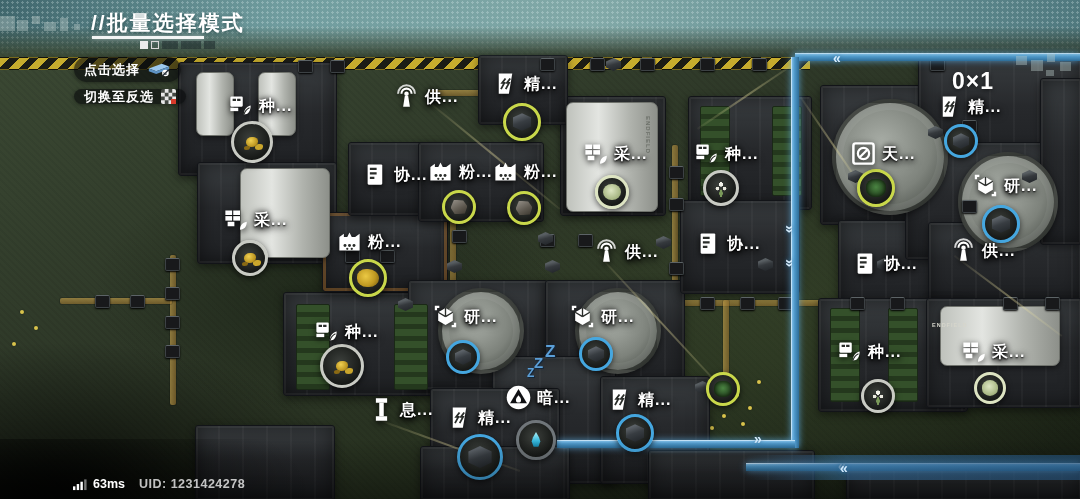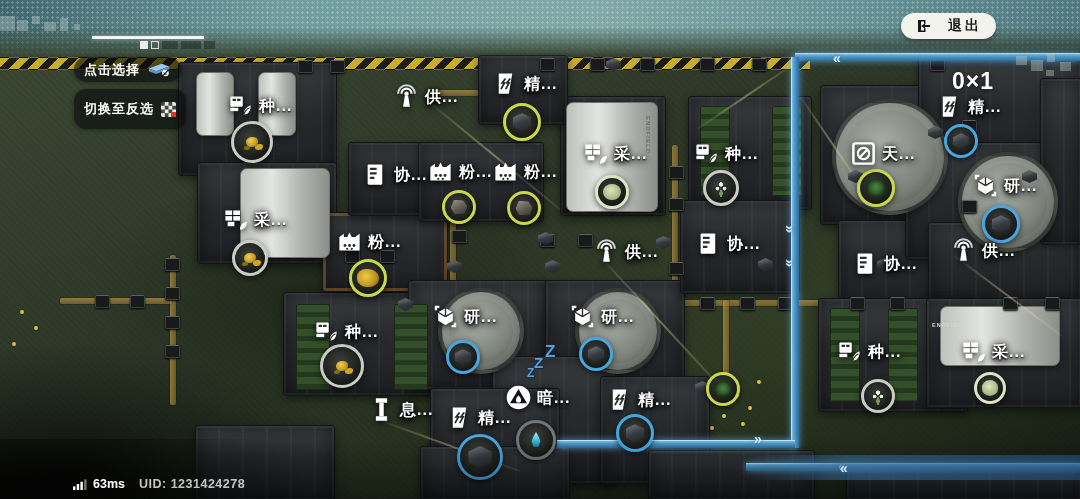--- a/index.html
+++ b/index.html
@@ -589,20 +589,21 @@
         <span class="clabel">采...</span>
       </div>
       <div class="zzz" style="left: 545px; top: 343px; font-size: 17px;">Z</div>
       <div class="zzz" style="left: 534px; top: 355px; font-size: 15px;">Z</div>
       <div class="zzz" style="left: 527px; top: 367px; font-size: 12px;">Z</div>
     </div>
 
   <div class="vignette"></div>
   <div class="header-fade"></div>
 
+  <div class="title">//批量选择模式</div>
   <div class="title-underline"></div>
   <div class="tp">
     <span class="b1"></span>
     <span class="b2"></span>
     <span class="s" style="width:16px"></span>
     <span class="s" style="width:20px"></span>
     <span class="s" style="width:11px"></span>
   </div>
 
   <button class="pill" style="left:74px;top:57px;">
@@ -611,34 +612,25 @@
       <svg viewBox="0 0 26 18">
           <path d="M2 8l14-5 8 3-14 5z" fill="#9cc8ee"></path>
           <path d="M2 8l8 3 14-5v3l-14 5-8-3z" fill="#5e93c4"></path>
           <circle cx="20" cy="13" r="3.6" fill="#fff"></circle>
           <path d="M16.8 16.2l6.4-6.4" stroke="#222b33" stroke-width="1.4"></path>
           <path d="M18.2 12.4a2 2 0 0 0 3.4 1.5" fill="none" stroke="#222b33" stroke-width="1"></path>
         </svg>
     </span>
   </button>
 
-  <button class="pill" style="left:74px;top:89px;height:40px;border-radius:12px;">
+  <button class="pill" style="left:74px;top:89px;height:15px;border-radius:12px;">
     <span>切换至反选</span>
     <span class="checker"></span>
   </button>
 
-  <button class="exit-btn">
-    <span class="exit-ic">
-      <svg viewBox="0 0 24 24">
-          <path d="M4 4h10v5h-2V6H8v12h4v-3h2v5H4z" fill="#15171a"></path>
-          <path d="M8 12l5.5-3.6v2.2H20v2.8h-6.5v2.2z" fill="#15171a"></path>
-        </svg>
-    </span>
-    <span>退出</span>
-  </button>
 
   <div class="sel-value">0×1</div>
 
 
   <div class="hint-band">
     <span class="bchev">«</span>
   </div>
 
   <div class="status">
     <span>

